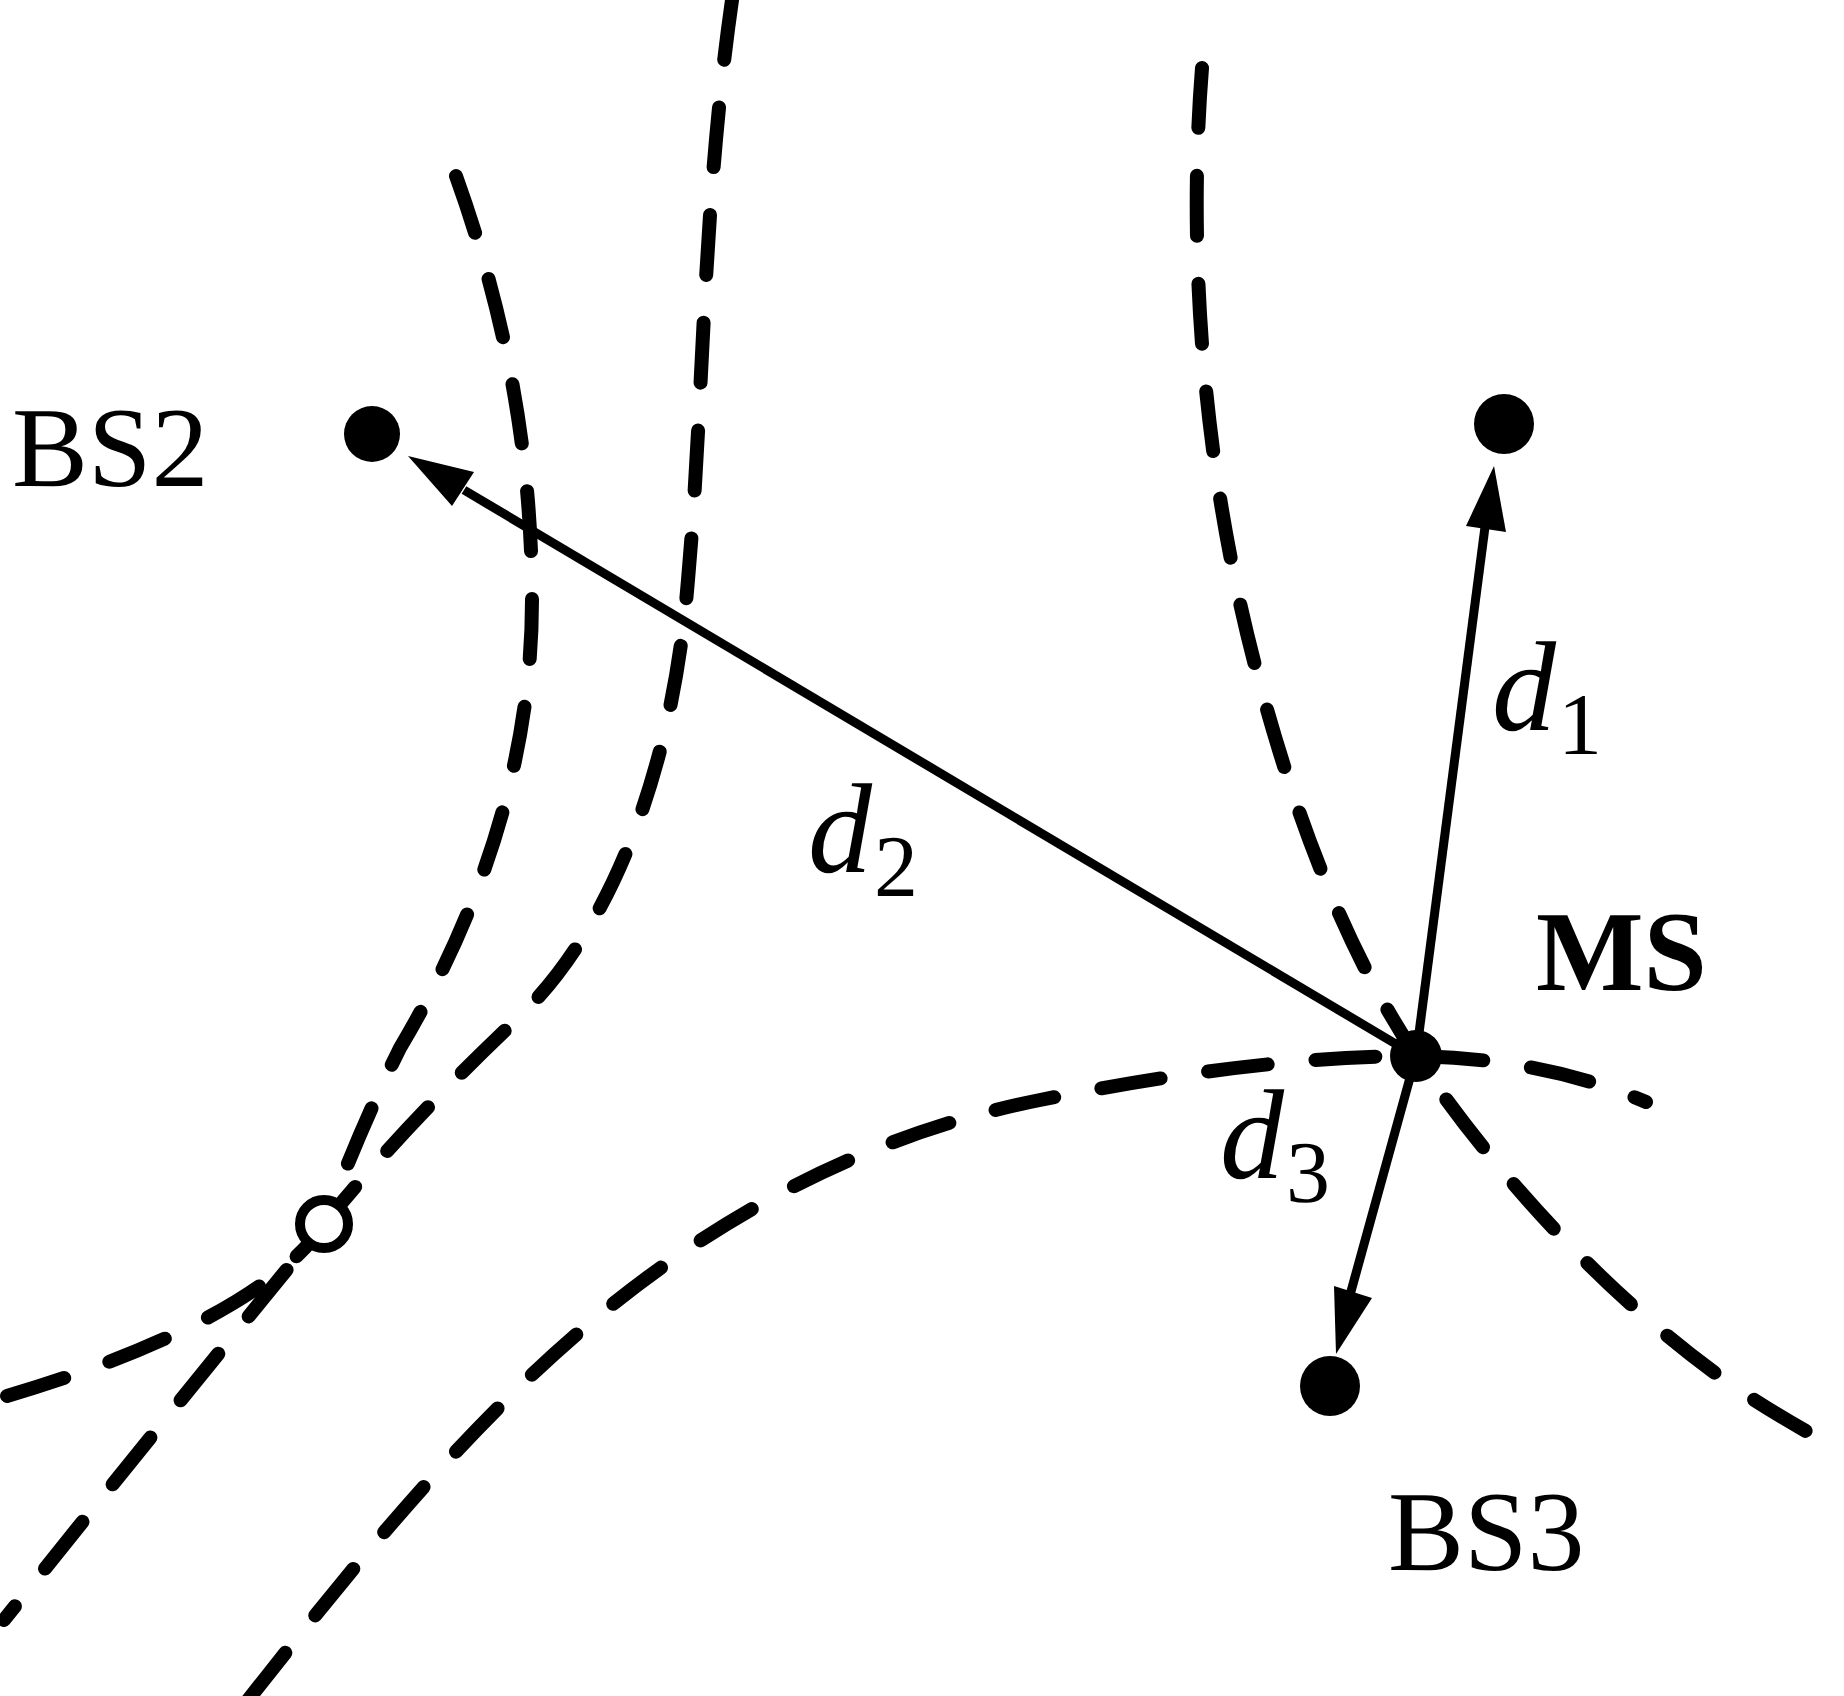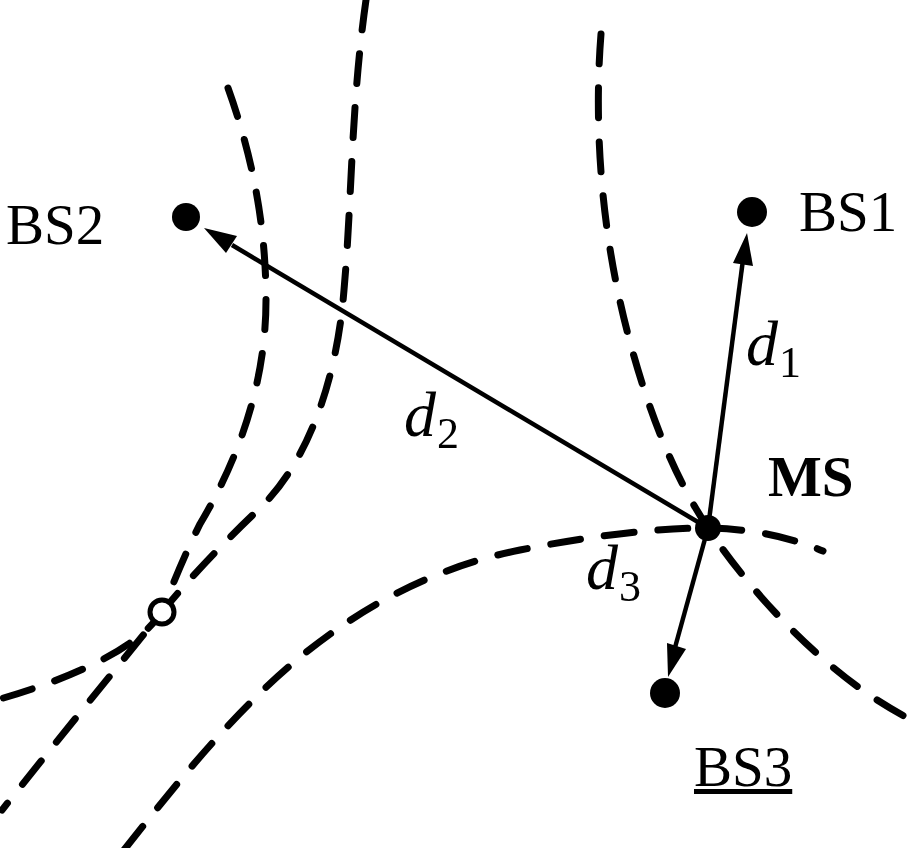--- a/index.html
+++ b/index.html
@@ -92,31 +92,30 @@
     <circle class="dot" cx="752" cy="212" r="15"></circle>
     <circle class="dot" cx="186" cy="217" r="14"></circle>
     <circle class="dot" cx="665" cy="693" r="15"></circle>
     <circle class="dot" cx="708" cy="528" r="13"></circle>
 
     <circle class="opencircle" cx="162" cy="612" r="12"></circle>
   </svg>
 
   <div class="nodelabel" style="left:6px; top:194px;">BS2</div>
 
-  <div class="nodelabel" style="left:799px; top:181px;">BS1</div>
 
   <div class="nodelabel" style="left:768px; top:446px;font-weight:bold;">MS</div>
 
-  <div class="nodelabel" style="left:694px; top:736px;text-decoration:underline;">BS3</div>
+  <div class="nodelabel" style="left:694px; top:736px;">BS3</div>
 
   <div class="distlabel" style="left:746px; top:312px;text-align:center;">
     <span>d</span><sub>1</sub>
   </div>
 
   <div class="distlabel" style="left:404px; top:383px;text-align:center;">
     <span>d</span><sub>2</sub>
   </div>
 
-  <div class="distlabel" style="left:586px; top:536px;text-align:right;">
+  <div class="distlabel" style="left:610px; top:536px;text-align:right;">
     <span>d</span><sub>3</sub>
   </div>
 
 </div>
 
 </body></html>

